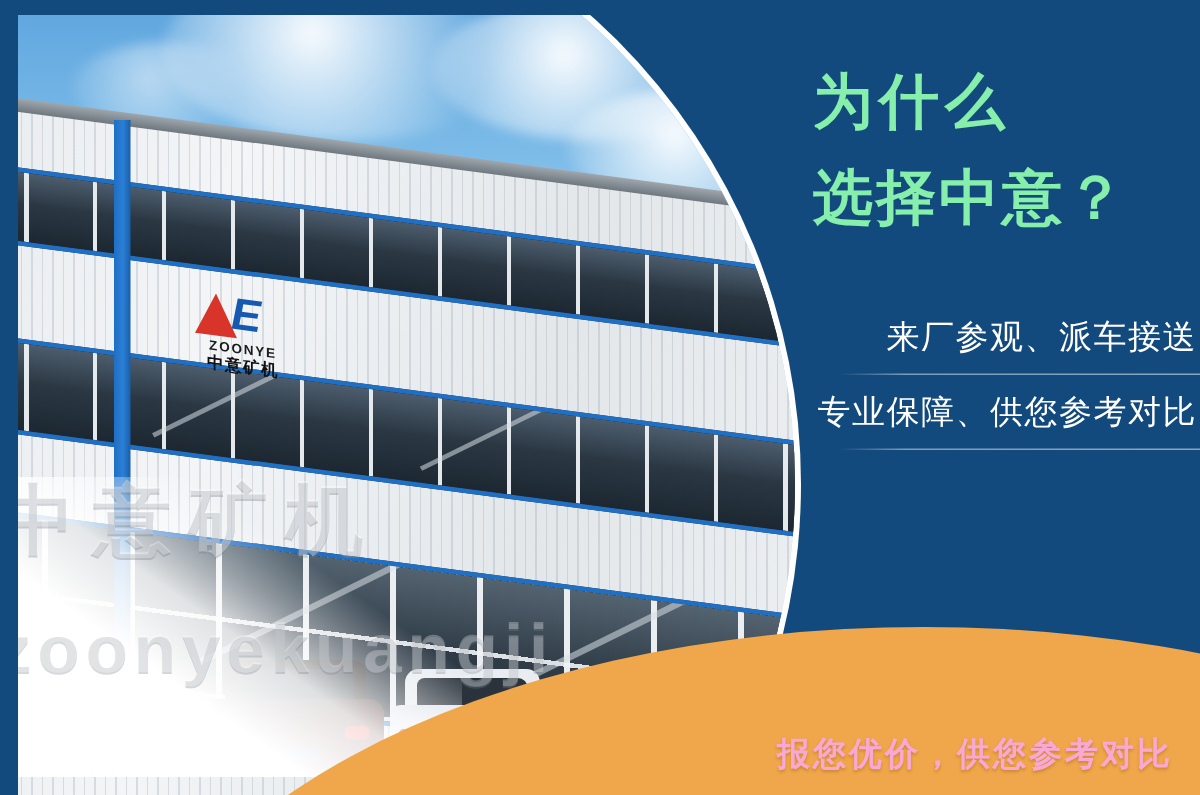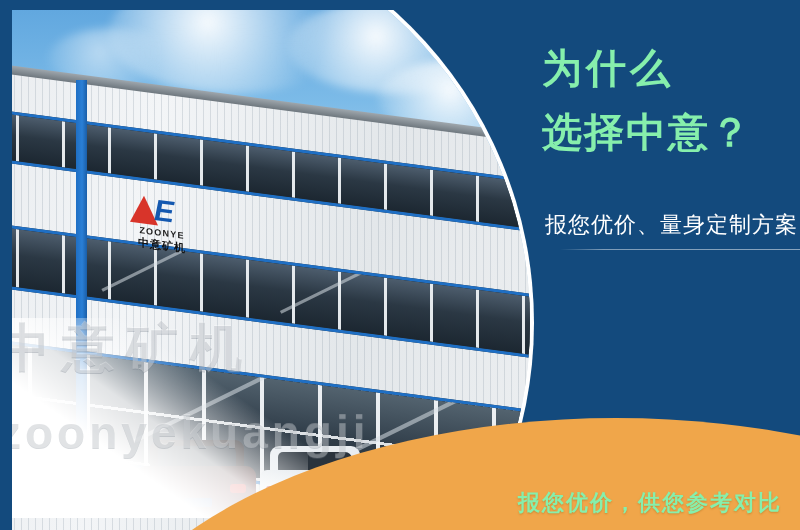--- a/index.html
+++ b/index.html
@@ -215,21 +215,21 @@
   }
 
   
   .ribbon{
     position:absolute;left:76px;top:418px;width:1080px;height:420px;
     border-radius:50% 50% 0 0 / 70% 70% 0 0;
     background:#f0a64a;z-index:7;
   }
   .ribbon-text{
     position:absolute;left:500px;top:488px;width:300px;
-    z-index:9;color:#86efac;font-size:22px;font-weight:bold;
+    z-index:9;color:#f9a8d4;font-size:22px;font-weight:bold;
     letter-spacing:2px;white-space:nowrap;text-align:center;
     text-shadow:0 1px 2px rgba(160,100,20,.45);
   }
 </style>
 </head>
 <body>
 
 <div class="banner">
 
   <div class="photo-wrap">
@@ -310,19 +310,23 @@
 
   <div class="content">
 
     <div class="headline">
       <div class="l1">为什么</div>
       <div class="l2">选择中意？</div>
     </div>
 
     <div class="bullets">
       <div class="bullet">
-        <span>报您优价、量身定制方案</span>
+        <span>来厂参观、派车接送</span>
+        <span class="sep"></span>
+      </div>
+      <div class="bullet">
+        <span>专业保障、供您参考对比</span>
         <span class="sep"></span>
       </div>
     </div>
 
   </div>
 </div>
 
 </body></html>

